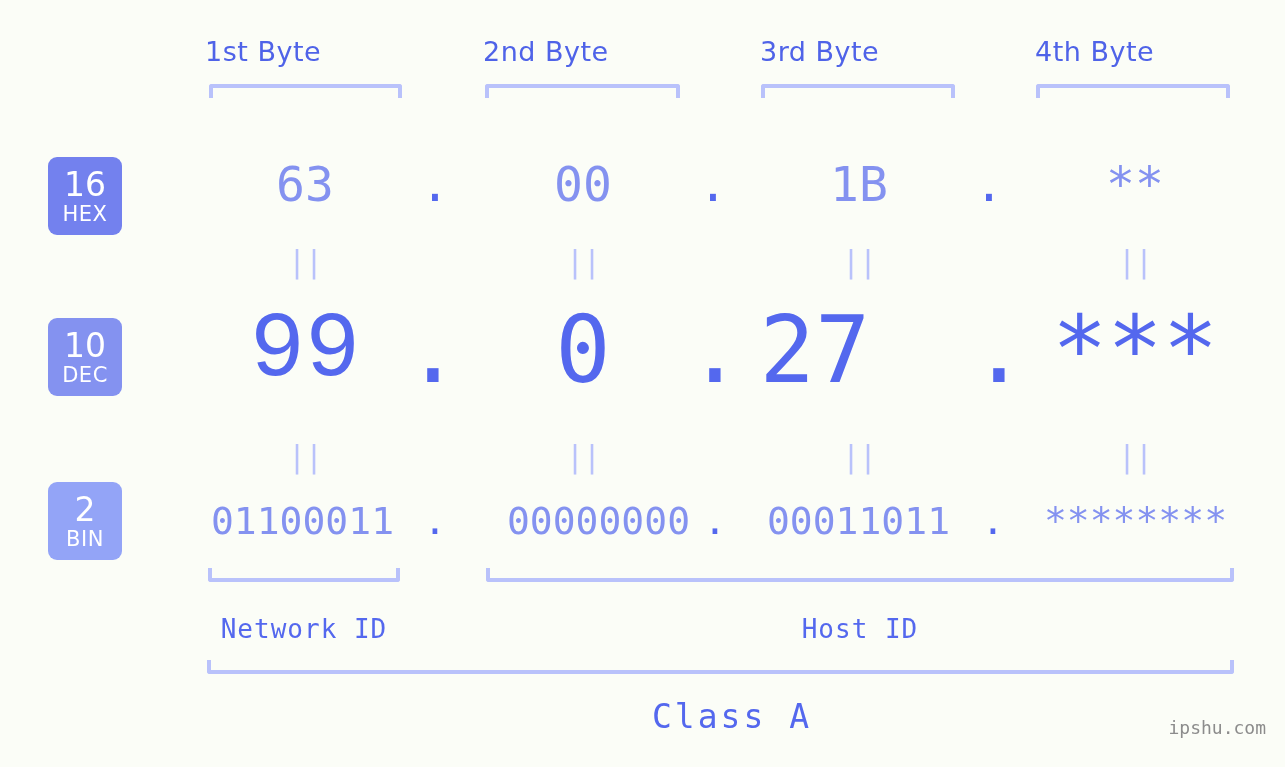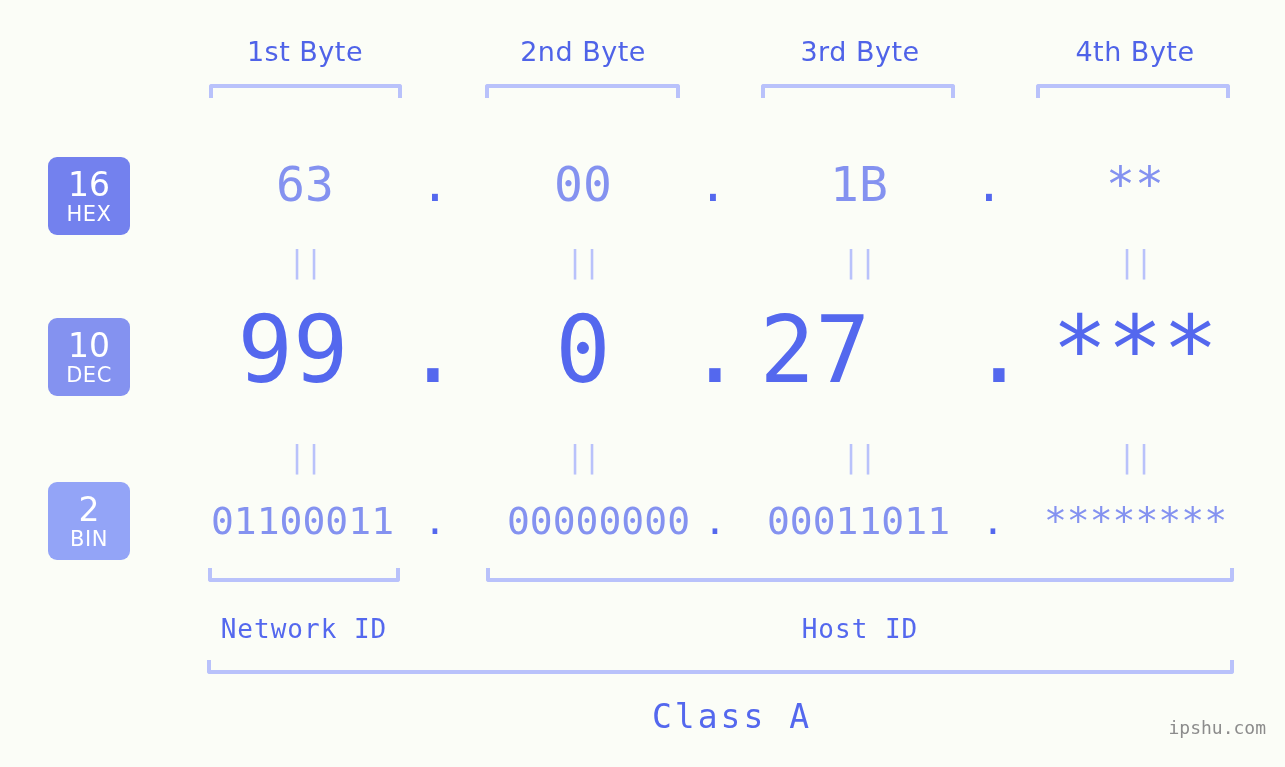--- a/index.html
+++ b/index.html
@@ -22,21 +22,21 @@
     height: 767px;
   }
 
   .abs { position: absolute; }
 
   
   .byte-label {
     font-family: "DejaVu Sans", sans-serif;
     font-size: 27px;
     color: #4f63e8;
-    text-align: center;
+    text-align: left;
     letter-spacing: 0.5px;
     white-space: nowrap;
   }
 
   
   .bracket-down {
     border-top: 4px solid #b9c2fb;
     border-left: 4px solid #b9c2fb;
     border-right: 4px solid #b9c2fb;
     border-radius: 3px 3px 0 0;
@@ -47,21 +47,21 @@
     border-bottom: 4px solid #b9c2fb;
     border-left: 4px solid #b9c2fb;
     border-right: 4px solid #b9c2fb;
     border-radius: 0 0 3px 3px;
     height: 14px;
     box-sizing: border-box;
   }
 
   
   .badge {
-    width: 82px;
+    width: 74px;
     height: 78px;
     border-radius: 9px;
     display: flex;
     flex-direction: column;
     align-items: center;
     justify-content: center;
     color: #ffffff;
     font-family: "DejaVu Sans", sans-serif;
     line-height: 1;
   }
@@ -167,21 +167,21 @@
   <div class="abs eq" style="left:483px; top:247px; width:200px;">||</div>
   <div class="abs eq" style="left:759px; top:247px; width:200px;">||</div>
   <div class="abs eq" style="left:1035px; top:247px; width:200px;">||</div>
 
   <div class="abs badge" style="left:48px; top:318px; background:#8492f0;">
     <span class="num">10</span>
     <span class="abbr">DEC</span>
   </div>
 
   <div class="row-dec">
-    <div class="abs val" style="left:193px; top:305px; width:200px;">99</div>
+    <div class="abs val" style="left:205px; top:305px; width:200px;font-family:Liberation Mono, monospace;">99</div>
     <div class="abs dot" style="left:393px; top:305px; width:80px;">.</div>
     <div class="abs val" style="left:483px; top:305px; width:200px;">0</div>
     <div class="abs dot" style="left:675px; top:305px; width:80px;">.</div>
     <div class="abs val" style="left:715px; top:305px; width:200px;">27</div>
     <div class="abs dot" style="left:959px; top:305px; width:80px;">.</div>
     <div class="abs val" style="left:1035px; top:305px; width:200px;">***</div>
   </div>
 
   <div class="abs eq" style="left:205px; top:442px; width:200px;">||</div>
   <div class="abs eq" style="left:483px; top:442px; width:200px;">||</div>

